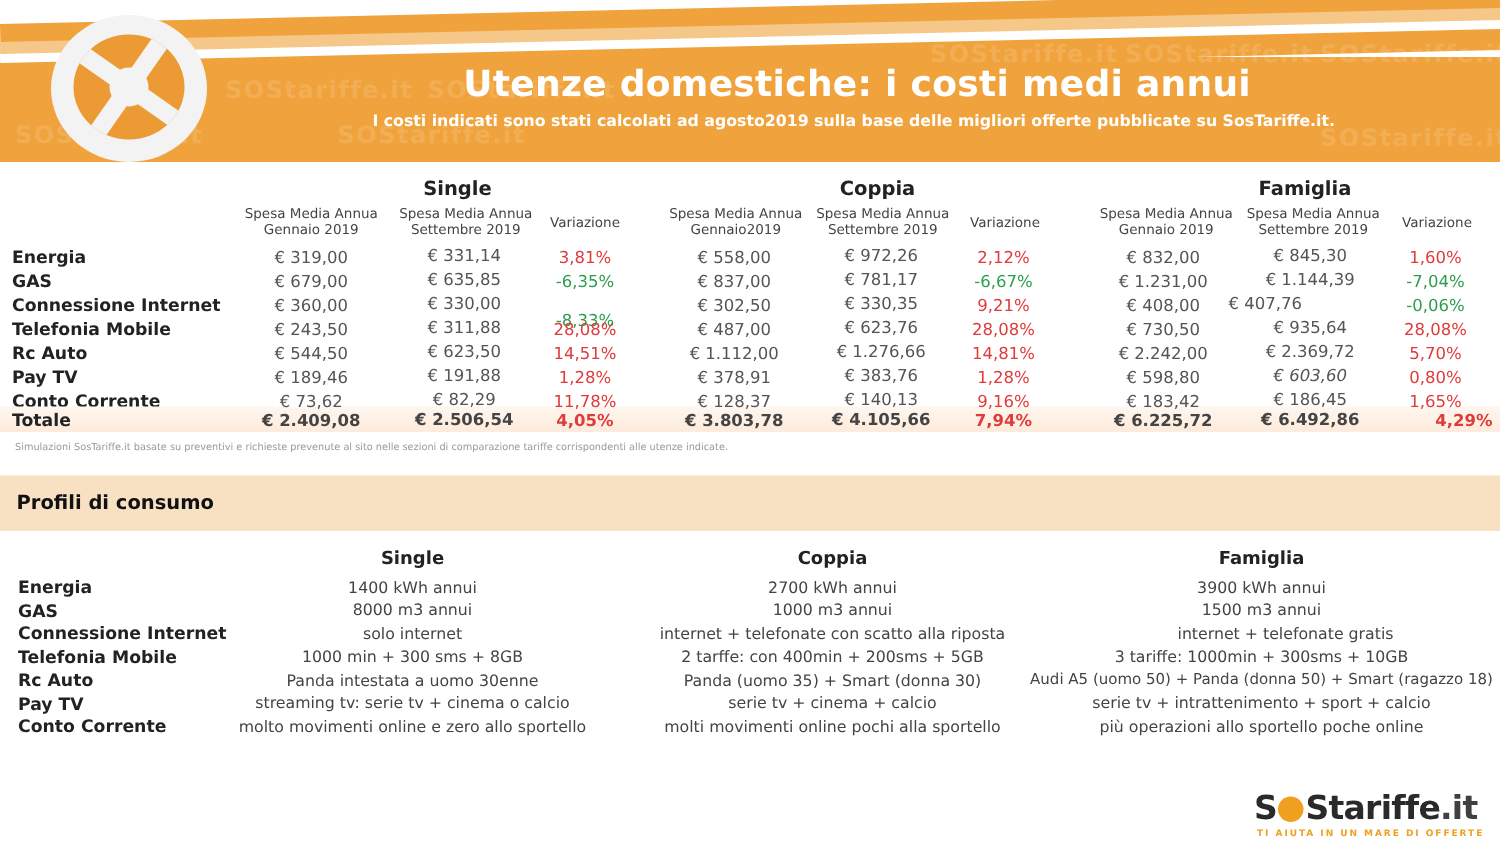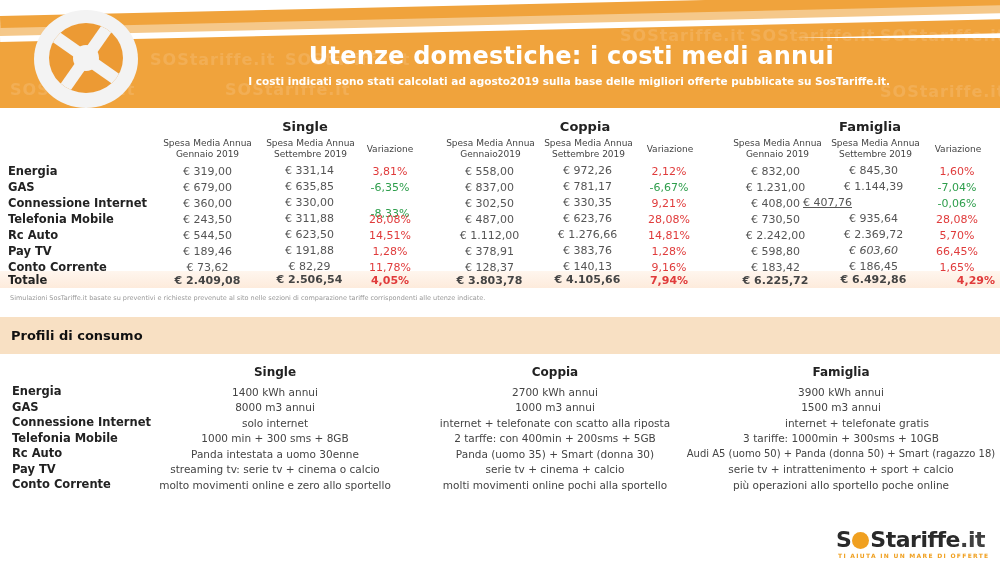--- a/index.html
+++ b/index.html
@@ -193,34 +193,34 @@
 
   <div class="cell" style="left:728px;width:95px;top:57px;">€ 832,00</div>
   <div class="cell" style="left:826px;width:95px;top:56px;">€ 845,30</div>
   <div class="cell var pos" style="left:927px;width:60px;top:57px;">1,60%</div>
 
   <div class="cell" style="left:728px;width:95px;top:73px;">€ 1.231,00</div>
   <div class="cell" style="left:826px;width:95px;top:72px;">€ 1.144,39</div>
   <div class="cell var neg" style="left:927px;width:60px;top:73px;">-7,04%</div>
 
   <div class="cell" style="left:728px;width:95px;top:89px;">€ 408,00</div>
-  <div class="cell" style="left:780px;width:95px;top:88px;text-decoration:underline;">€ 407,76</div>
+  <div class="cell" style="left:796px;width:95px;top:88px;">€ 407,76</div>
   <div class="cell var neg" style="left:927px;width:60px;top:89px;">-0,06%</div>
 
   <div class="cell" style="left:728px;width:95px;top:105px;">€ 730,50</div>
   <div class="cell" style="left:826px;width:95px;top:104px;">€ 935,64</div>
   <div class="cell var pos" style="left:927px;width:60px;top:105px;">28,08%</div>
 
   <div class="cell" style="left:728px;width:95px;top:121px;">€ 2.242,00</div>
   <div class="cell" style="left:826px;width:95px;top:120px;">€ 2.369,72</div>
   <div class="cell var pos" style="left:927px;width:60px;top:121px;">5,70%</div>
 
   <div class="cell" style="left:728px;width:95px;top:137px;">€ 598,80</div>
   <div class="cell" style="left:826px;width:95px;top:136px;font-style:italic;">€ 603,60</div>
-  <div class="cell var pos" style="left:927px;width:60px;top:137px;">66,45%</div>
+  <div class="cell var pos" style="left:927px;width:60px;top:137px;">0,80%</div>
 
   <div class="cell" style="left:728px;width:95px;top:153px;">€ 183,42</div>
   <div class="cell" style="left:826px;width:95px;top:152px;">€ 186,45</div>
   <div class="cell var pos" style="left:927px;width:60px;top:153px;">1,65%</div>
 
   <div class="cell total" style="left:728px;width:95px;top:166px;">€ 6.225,72</div>
   <div class="cell total" style="left:826px;width:95px;top:165px;">€ 6.492,86</div>
   <div class="cell total var" style="left:935px;width:60px;top:166px;text-align:right;">4,29%</div>
 
   <div class="footnote">Simulazioni SosTariffe.it basate su preventivi e richieste prevenute al sito nelle sezioni di comparazione tariffe corrispondenti alle utenze indicate.</div>

